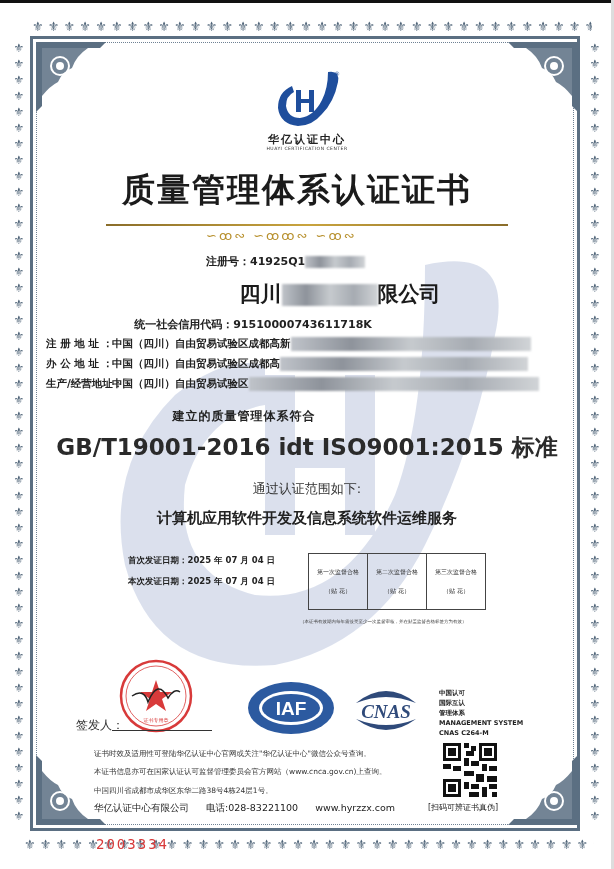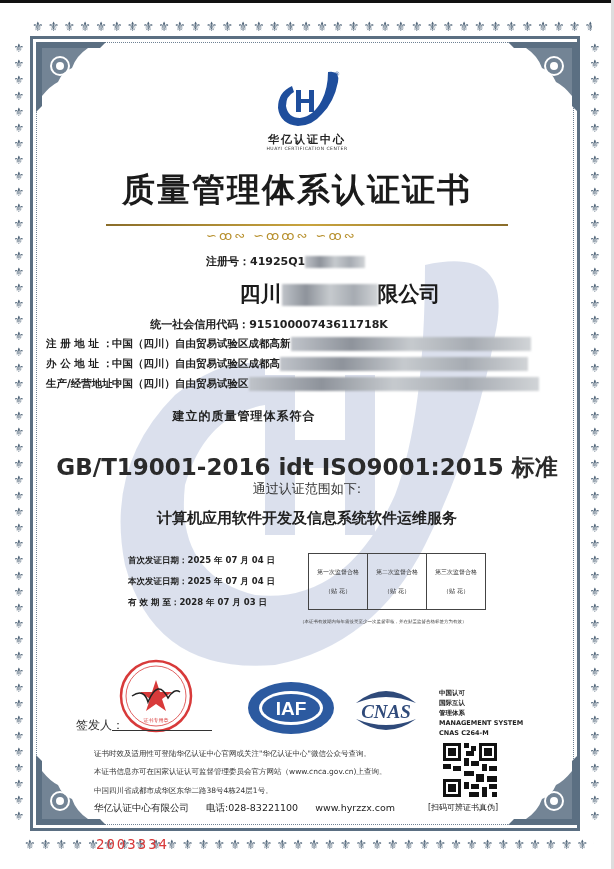--- a/index.html
+++ b/index.html
@@ -34,28 +34,28 @@
     .logo-cn { position: absolute; left: 250px; top: 132px; width: 114px; text-align: center; font-size: 11px; font-weight: bold; color: #222; letter-spacing: 2px; }
     .logo-en { position: absolute; left: 250px; top: 146px; width: 114px; text-align: center; font-size: 4.5px; color: #333; letter-spacing: 0.5px; }
 
     .title { position: absolute; left: 0; top: 168px; width: 594px; text-align: center; font-size: 33px; font-weight: bold; color: #1b1b1b; letter-spacing: 2px; font-family: "DejaVu Sans", sans-serif; }
     .divider { position: absolute; left: 106px; top: 224px; width: 402px; height: 2px; background: linear-gradient(90deg, #8a6d2a, #c9a43e, #8a6d2a); }
     .ornament { position: absolute; left: 206px; top: 229px; width: 200px; height: 16px; text-align: left; color: #b8912f; font-size: 13px; letter-spacing: 2px; line-height: 14px; }
 
     .reg-no { position: absolute; left: 206px; top: 254px; font-size: 11px; font-weight: bold; color: #222; }
     .blur { display: inline-block; background: linear-gradient(90deg, #bfc3c9, #8e939b, #c6cace, #a6abb2, #d1d4d7); filter: blur(1px); vertical-align: middle; }
     .company { position: absolute; left: 0; top: 280px; width: 614px; text-align: center; font-size: 21px; font-weight: bold; color: #1b1b1b; margin-left: 33px; }
-    .credit { position: absolute; left: 0; top: 317px; width: 506px; text-align: center; font-size: 11px; font-weight: bold; color: #222; padding-left: 16px; }
+    .credit { position: absolute; left: 0; top: 317px; width: 506px; text-align: center; font-size: 11px; font-weight: bold; color: #222; }
 
     .addr { position: absolute; left: 46px; font-size: 10.5px; font-weight: bold; color: #222; white-space: nowrap; }
     .addr .lbl { display: inline-block; width: 66px; }
     .a1 { top: 337px; } .a2 { top: 357px; } .a3 { top: 377px; }
 
     .conform { position: absolute; left: 0; top: 408px; width: 488px; text-align: center; font-size: 12px; font-weight: bold; color: #222; letter-spacing: 1px; }
-    .standard { position: absolute; left: 0; top: 432px; width: 614px; text-align: center; font-size: 23px; font-weight: bold; color: #2a2a2a; margin-top: 20px; }
+    .standard { position: absolute; left: 0; top: 432px; width: 614px; text-align: center; font-size: 23px; font-weight: bold; color: #2a2a2a; }
     .scope-label { position: absolute; left: 0; top: 480px; width: 614px; text-align: center; font-size: 13px; color: #333; }
     .scope { position: absolute; left: 0; top: 509px; width: 614px; text-align: center; font-size: 15px; font-weight: bold; color: #222; }
 
     .dates { position: absolute; left: 128px; top: 555px; font-size: 8.5px; font-weight: bold; color: #222; }
     .dates div { height: 21px; }
 
     .audit-table { position: absolute; left: 308px; top: 553px; width: 178px; height: 57px; border-collapse: collapse; }
     .audit-table td { border: 1px solid #444; width: 59px; text-align: center; font-size: 6px; color: #333; vertical-align: middle; padding: 0; }
     .audit-table .h { display: block; margin-bottom: 10px; }
     .audit-note { position: absolute; left: 300px; top: 619px; width: 200px; font-size: 4.5px; color: #444; white-space: nowrap; }
@@ -169,21 +169,20 @@
 </div>
 
 <div class="conform">建立的质量管理体系符合</div>
 <div class="standard">GB/T19001-2016 idt ISO9001:2015 标准</div>
 <div class="scope-label">通过认证范围如下:</div>
 <div class="scope">计算机应用软件开发及信息系统软件运维服务</div>
 
 <div class="dates">
   <div><span>首次发证日期：</span><span>2025 年 07 月 04 日</span></div>
   <div><span>本次发证日期：</span><span>2025 年 07 月 04 日</span></div>
-  <div><span>有 效 期 至：</span><span>2028 年 07 月 03 日</span></div>
 </div>
 
 <table class="audit-table">
   <tbody>
       <tr>
     <td><span class="h">第一次监督合格</span><span>（贴 花）</span></td>
     <td><span class="h">第二次监督合格</span><span>（贴 花）</span></td>
     <td><span class="h">第三次监督合格</span><span>（贴 花）</span></td>
   </tr>
 </tbody>

